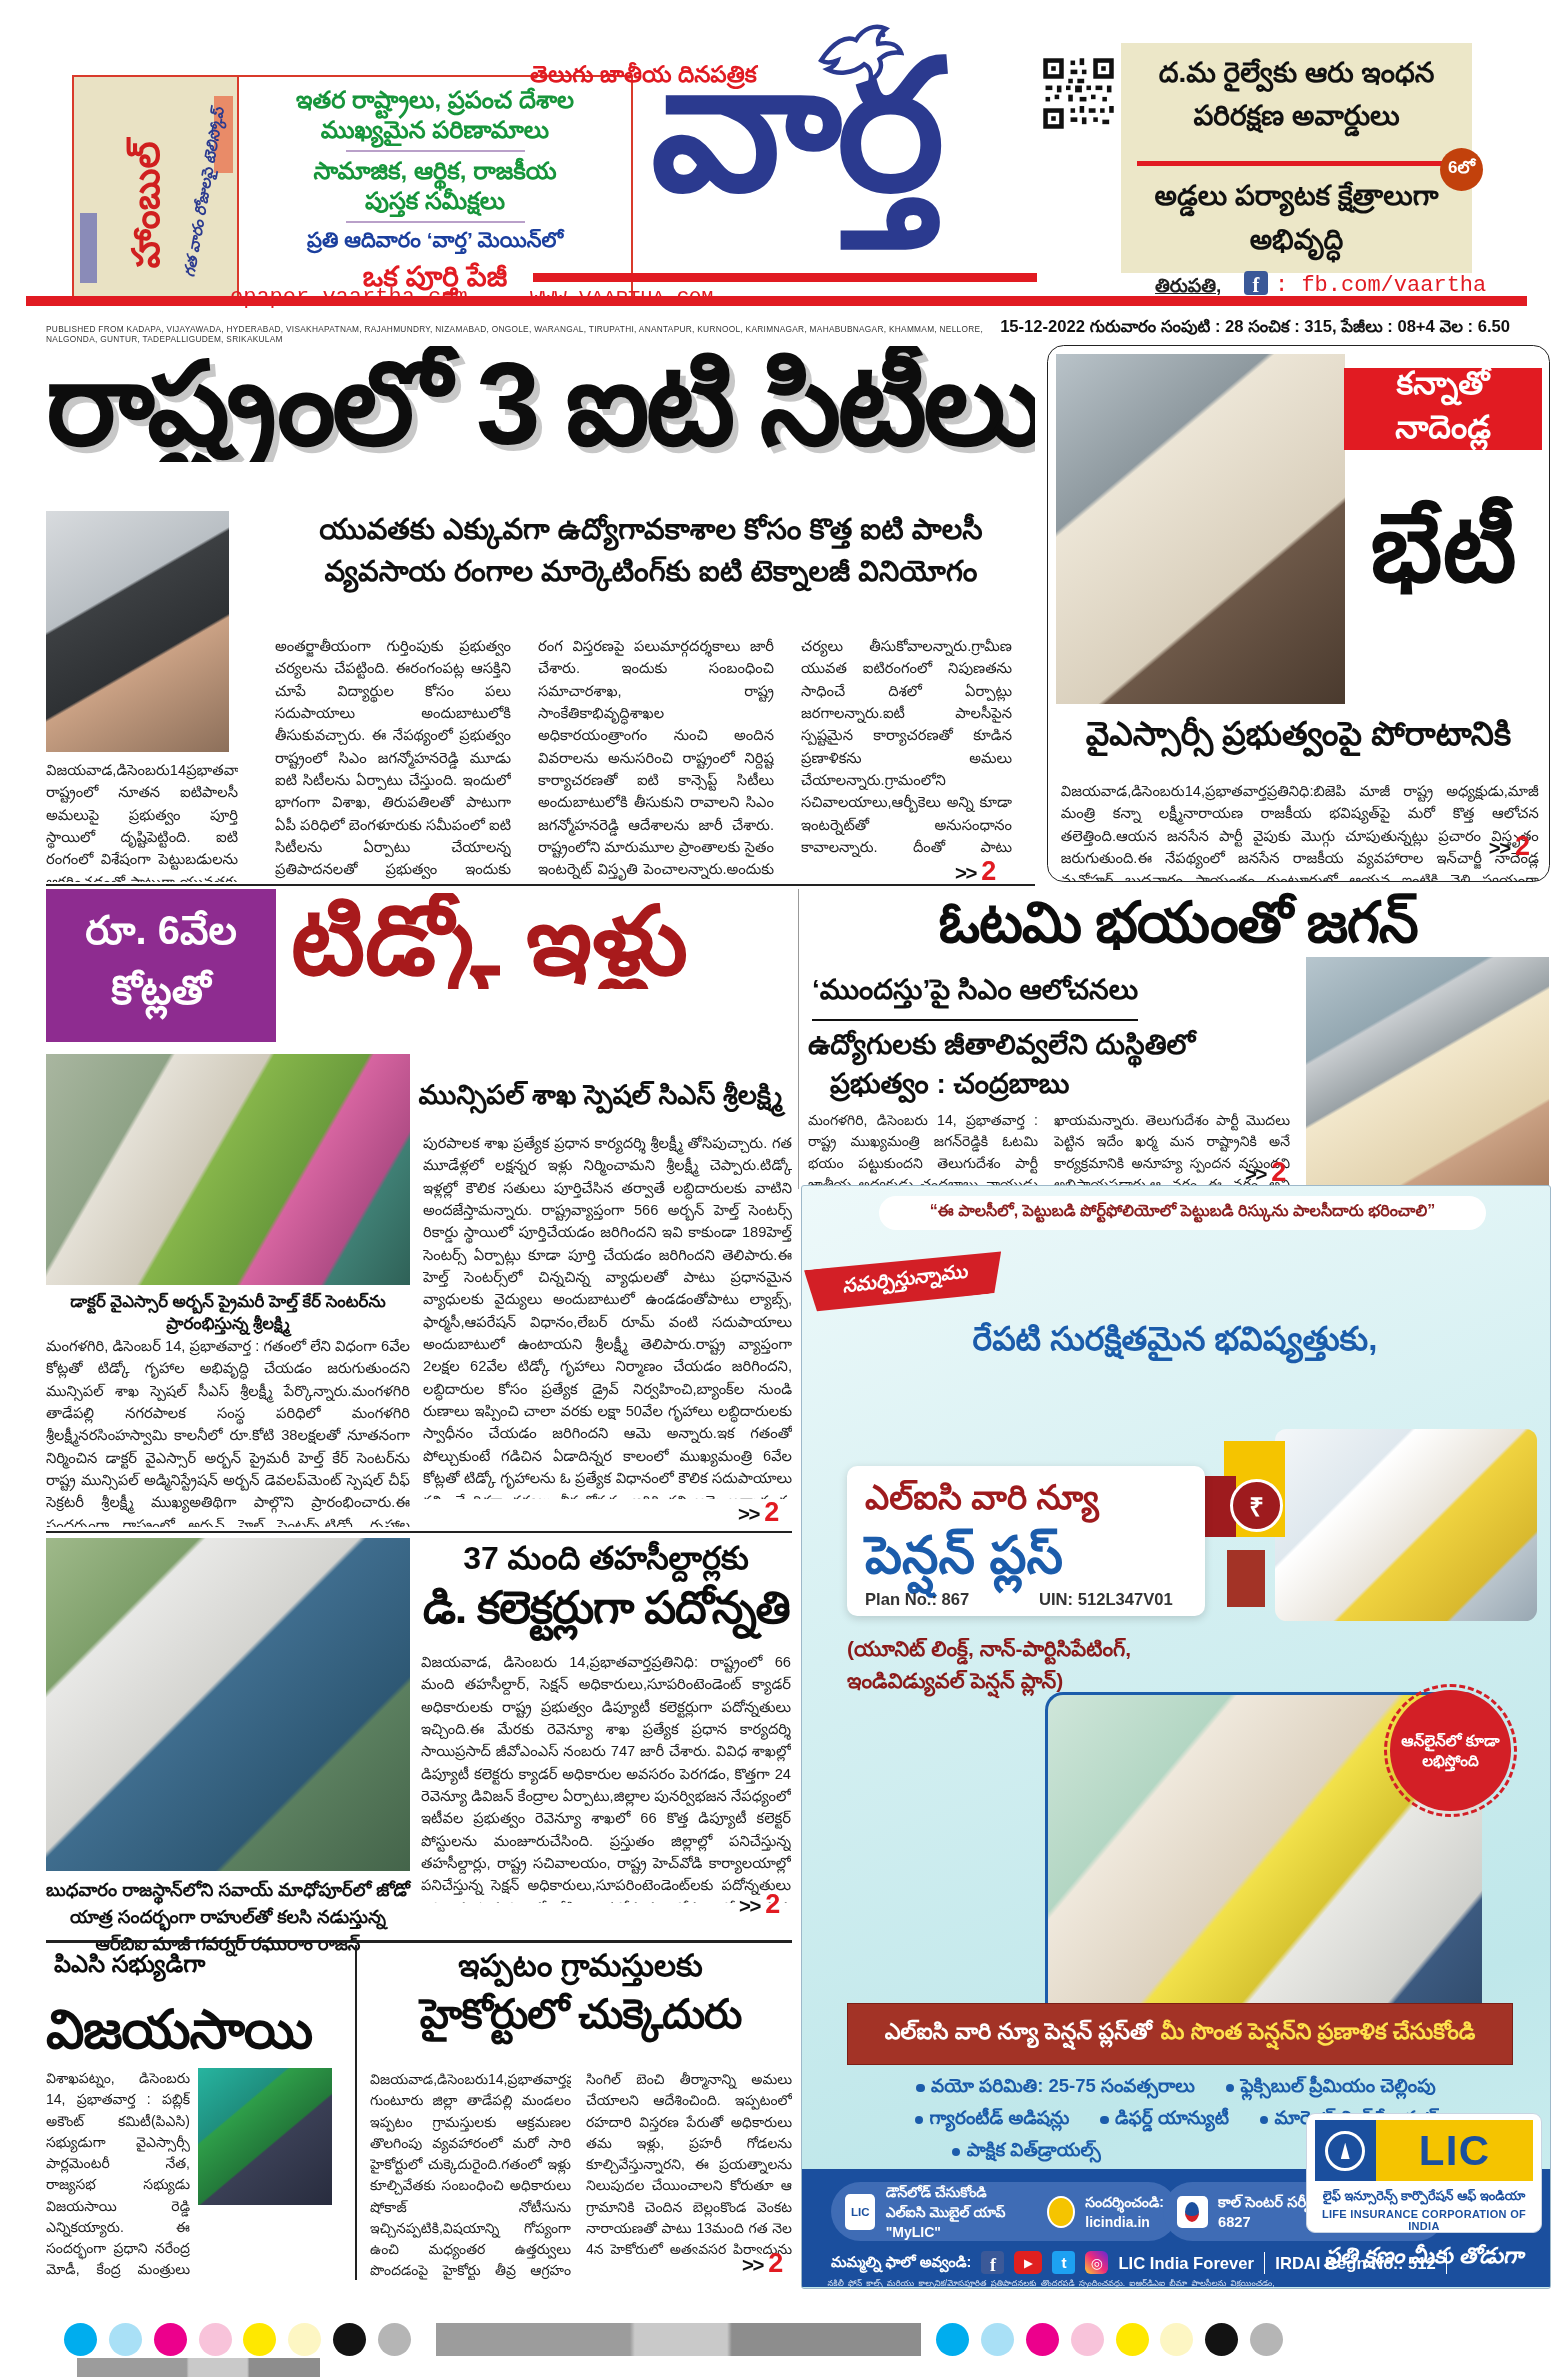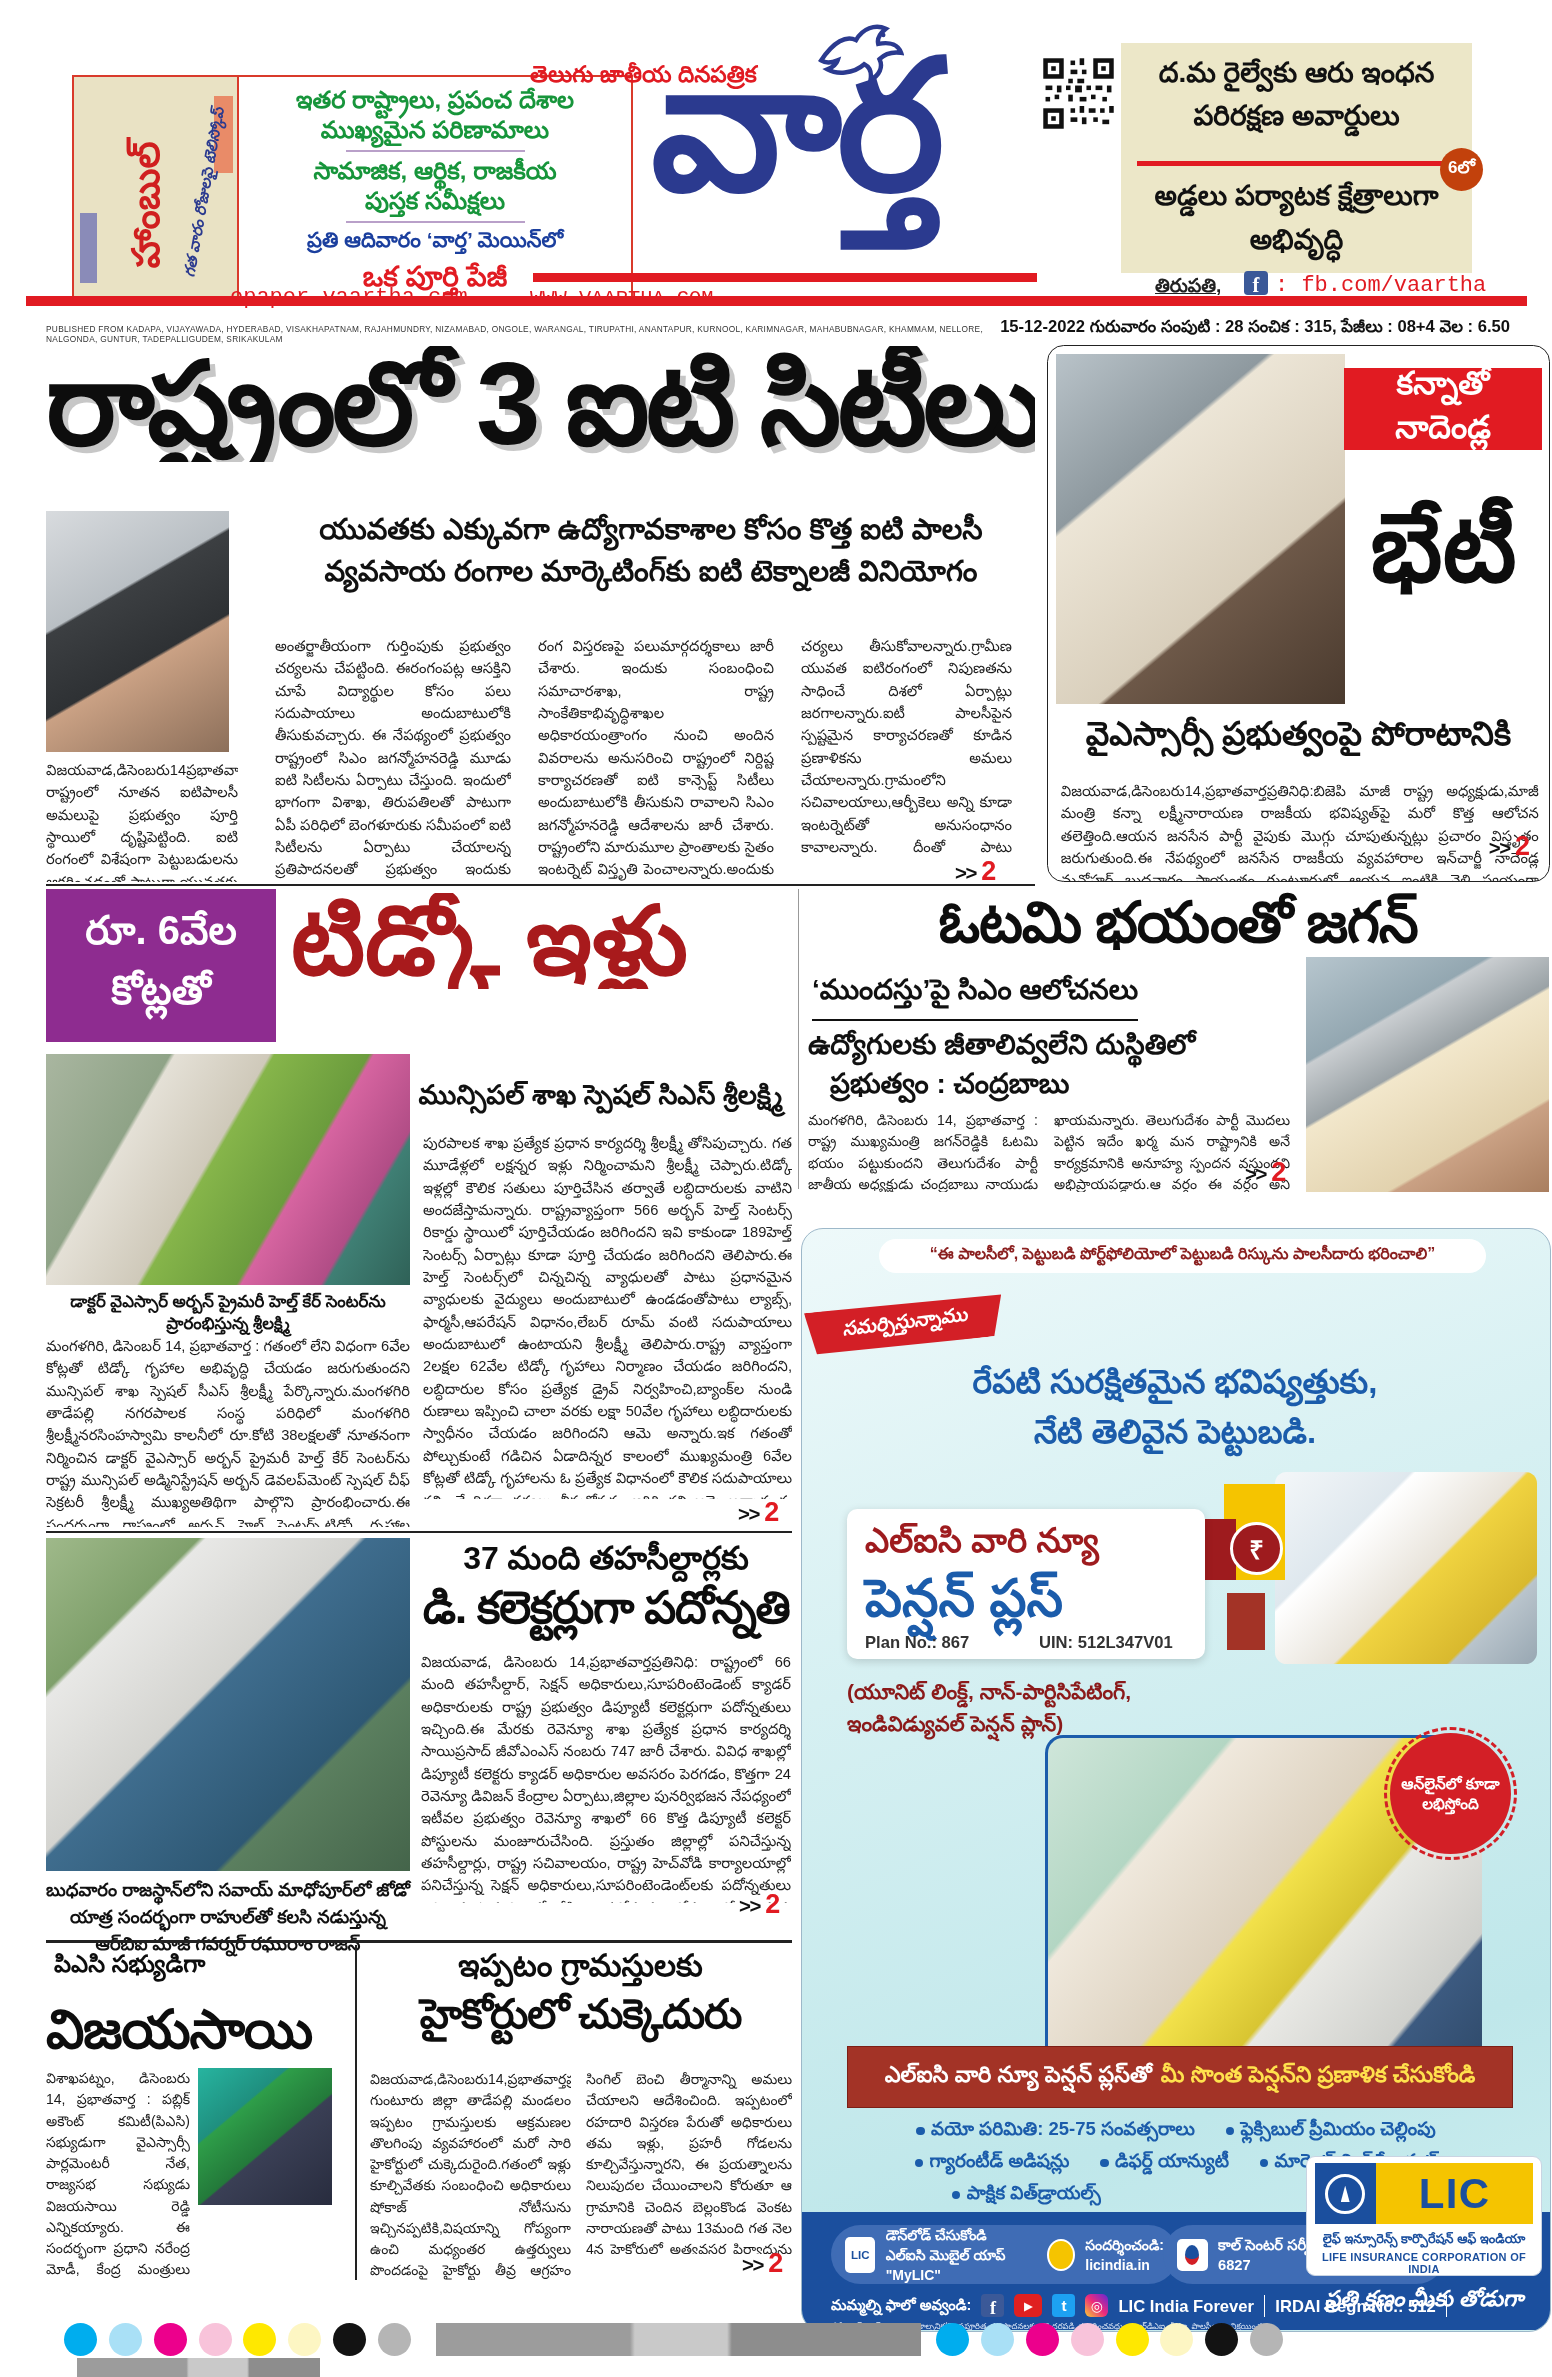--- a/index.html
+++ b/index.html
@@ -178,26 +178,25 @@
   <div class="abs b" style="left:808px;top:1029px;width:485px;font-size:28px;color:#111;">ఉద్యోగులకు జీతాలివ్వలేని దుస్థితిలో</div>
   <div class="abs b" style="left:830px;top:1068px;width:447px;font-size:28px;color:#111;">ప్రభుత్వం : చంద్రబాబు</div>
   <div class="abs" style="left:1306px;top:957px;width:243px;height:235px;background:linear-gradient(150deg,#b7c6ce 0%,#93a7b1 28%,#c9cdd0 29%,#9aa2a6 45%,#f2e7cb 46%,#e2d2ae 75%,#caa184 76%,#a97e5f 100%);"></div>
   <div class="abs j body-txt" style="left:808px;top:1110px;width:230px;height:82px;font-size:14px;">మంగళగిరి, డిసెంబరు 14, ప్రభాతవార్త : రాష్ట్ర ముఖ్యమంత్రి జగన్‌రెడ్డికి ఓటమి భయం పట్టుకుందని తెలుగుదేశం పార్టీ జాతీయ అధ్యక్షుడు చంద్రబాబు నాయుడు అన్నారు. ఎప్పుడు ఎన్నికలు జరిగినా వైఎస్సార్సీ చిత్తుగాఓడిపోవడం అందుకు వెయ్యి శాతం</div>
   <div class="abs j body-txt" style="left:1054px;top:1110px;width:236px;height:82px;font-size:14px;">ఖాయమన్నారు. తెలుగుదేశం పార్టీ మొదలు పెట్టిన ఇదేం ఖర్మ మన రాష్ట్రానికి అనే కార్యక్రమానికి అనూహ్య స్పందన వస్తుందని అభిప్రాయపడ్డారు.ఆ వర్గం ఈ వర్గం అని కాకుండా అన్ని వర్గాల ప్రజలు ఇదేం ఖర్మ అంటూ</div>
   <div class="abs jump" style="left:1245px;top:1157px;">
     <span class="gt">&gt;&gt;</span>
     <span class="pg">2</span>
   </div>
 
-  <div class="abs" style="left:801px;top:1228px;width:748px;height:1102px;border:1.3px solid #9db8c9;border-radius:22px;overflow:hidden;
+  <div class="abs" style="left:801px;top:1185px;width:748px;height:1102px;border:1.3px solid #9db8c9;border-radius:3px;overflow:hidden;
               background:linear-gradient(160deg,#eef9fa 0%,#d6f0f2 35%,#bfe7ea 75%,#cdeef0 100%);">
     <div class="abs c b" style="left:77px;top:10.2px;width:607px;height:34px;background:#fff;border-radius:18px;color:#8b2020;font-size:16px;display:flex;align-items:center;justify-content:center;">“ఈ పాలసీలో, పెట్టుబడి పోర్ట్‌ఫోలియోలో పెట్టుబడి రిస్కును పాలసీదారు భరించాలి”</div>
     <div class="abs c b" style="left:3.8px;top:72px;width:198px;height:46px;background:#d31f26;color:#fff;font-size:19px;font-style:italic;display:flex;align-items:center;justify-content:center;transform:rotate(-7deg);clip-path:polygon(0 0,100% 12%,94% 100%,4% 92%);">సమర్పిస్తున్నాము</div>
     <div class="abs c b" style="left:57px;top:134px;width:632px;font-size:33px;color:#1b5cab;">రేపటి సురక్షితమైన భవిష్యత్తుకు,</div>
-    <div class="abs c b" style="left:57px;top:184px;width:632px;font-size:33px;color:#1b5cab;">నేటి తెలివైన పెట్టుబడి.</div>
 
     <div class="abs" style="left:473px;top:243px;width:262px;height:192px;border-radius:11.5px;background:linear-gradient(135deg,#f4f7f9 0%,#dfe8ee 30%,#ffffff 31%,#e8e3da 55%,#f0d340 56%,#d9b92e 80%,#b9c4cc 81%,#98a7b2 100%);"></div>
 
     <div class="abs" style="left:396px;top:255px;width:96px;height:192px;">
       <div class="abs" style="left:25.5px;top:0;width:61px;height:96px;background:#f5c400;"></div>
       <div class="abs" style="left:0;top:35px;width:38px;height:61px;background:#9e1b1e;"></div>
       <div class="abs b" style="left:32px;top:38px;width:47px;height:47px;border-radius:50%;background:#9e1b1e;color:#fff;font-size:25.5px;display:flex;align-items:center;justify-content:center;border:3.2px solid #fff;">₹</div>
       <div class="abs" style="left:29px;top:109px;width:38px;height:57px;background:#a33326;"></div>
     </div>
 

